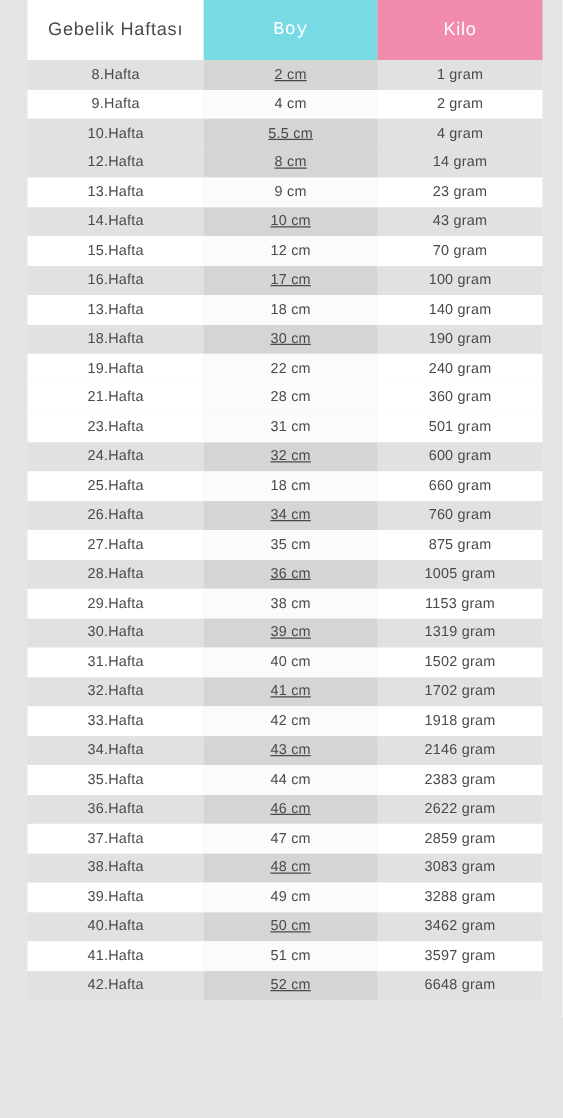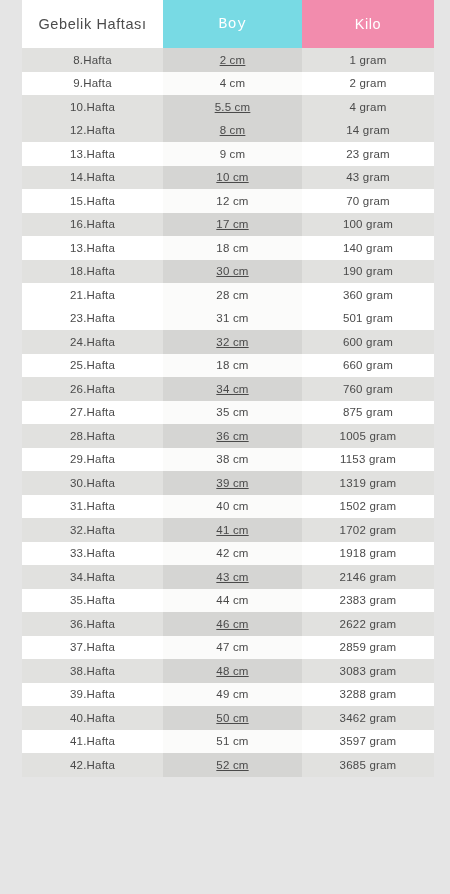--- a/index.html
+++ b/index.html
@@ -163,20 +163,25 @@
           <td class="cell-week">13.Hafta</td>
           <td class="cell-boy">18 cm</td>
           <td class="cell-kilo">140 gram</td>
         </tr>
         <tr class="row-shaded">
           <td class="cell-week">18.Hafta</td>
           <td class="cell-boy">30 cm</td>
           <td class="cell-kilo">190 gram</td>
         </tr>
         <tr class="row-plain">
+          <td class="cell-week">19.Hafta</td>
+          <td class="cell-boy">22 cm</td>
+          <td class="cell-kilo">240 gram</td>
+        </tr>
+        <tr class="row-plain">
           <td class="cell-week">21.Hafta</td>
           <td class="cell-boy">28 cm</td>
           <td class="cell-kilo">360 gram</td>
         </tr>
         <tr class="row-plain">
           <td class="cell-week">23.Hafta</td>
           <td class="cell-boy">31 cm</td>
           <td class="cell-kilo">501 gram</td>
         </tr>
         <tr class="row-shaded">
@@ -265,18 +270,18 @@
           <td class="cell-kilo">3462 gram</td>
         </tr>
         <tr class="row-plain">
           <td class="cell-week">41.Hafta</td>
           <td class="cell-boy">51 cm</td>
           <td class="cell-kilo">3597 gram</td>
         </tr>
         <tr class="row-shaded">
           <td class="cell-week">42.Hafta</td>
           <td class="cell-boy">52 cm</td>
-          <td class="cell-kilo">3685 gram</td>
+          <td class="cell-kilo">6648 gram</td>
         </tr>
       </tbody>
   </table>
 
 </div>
 
 </body></html>

